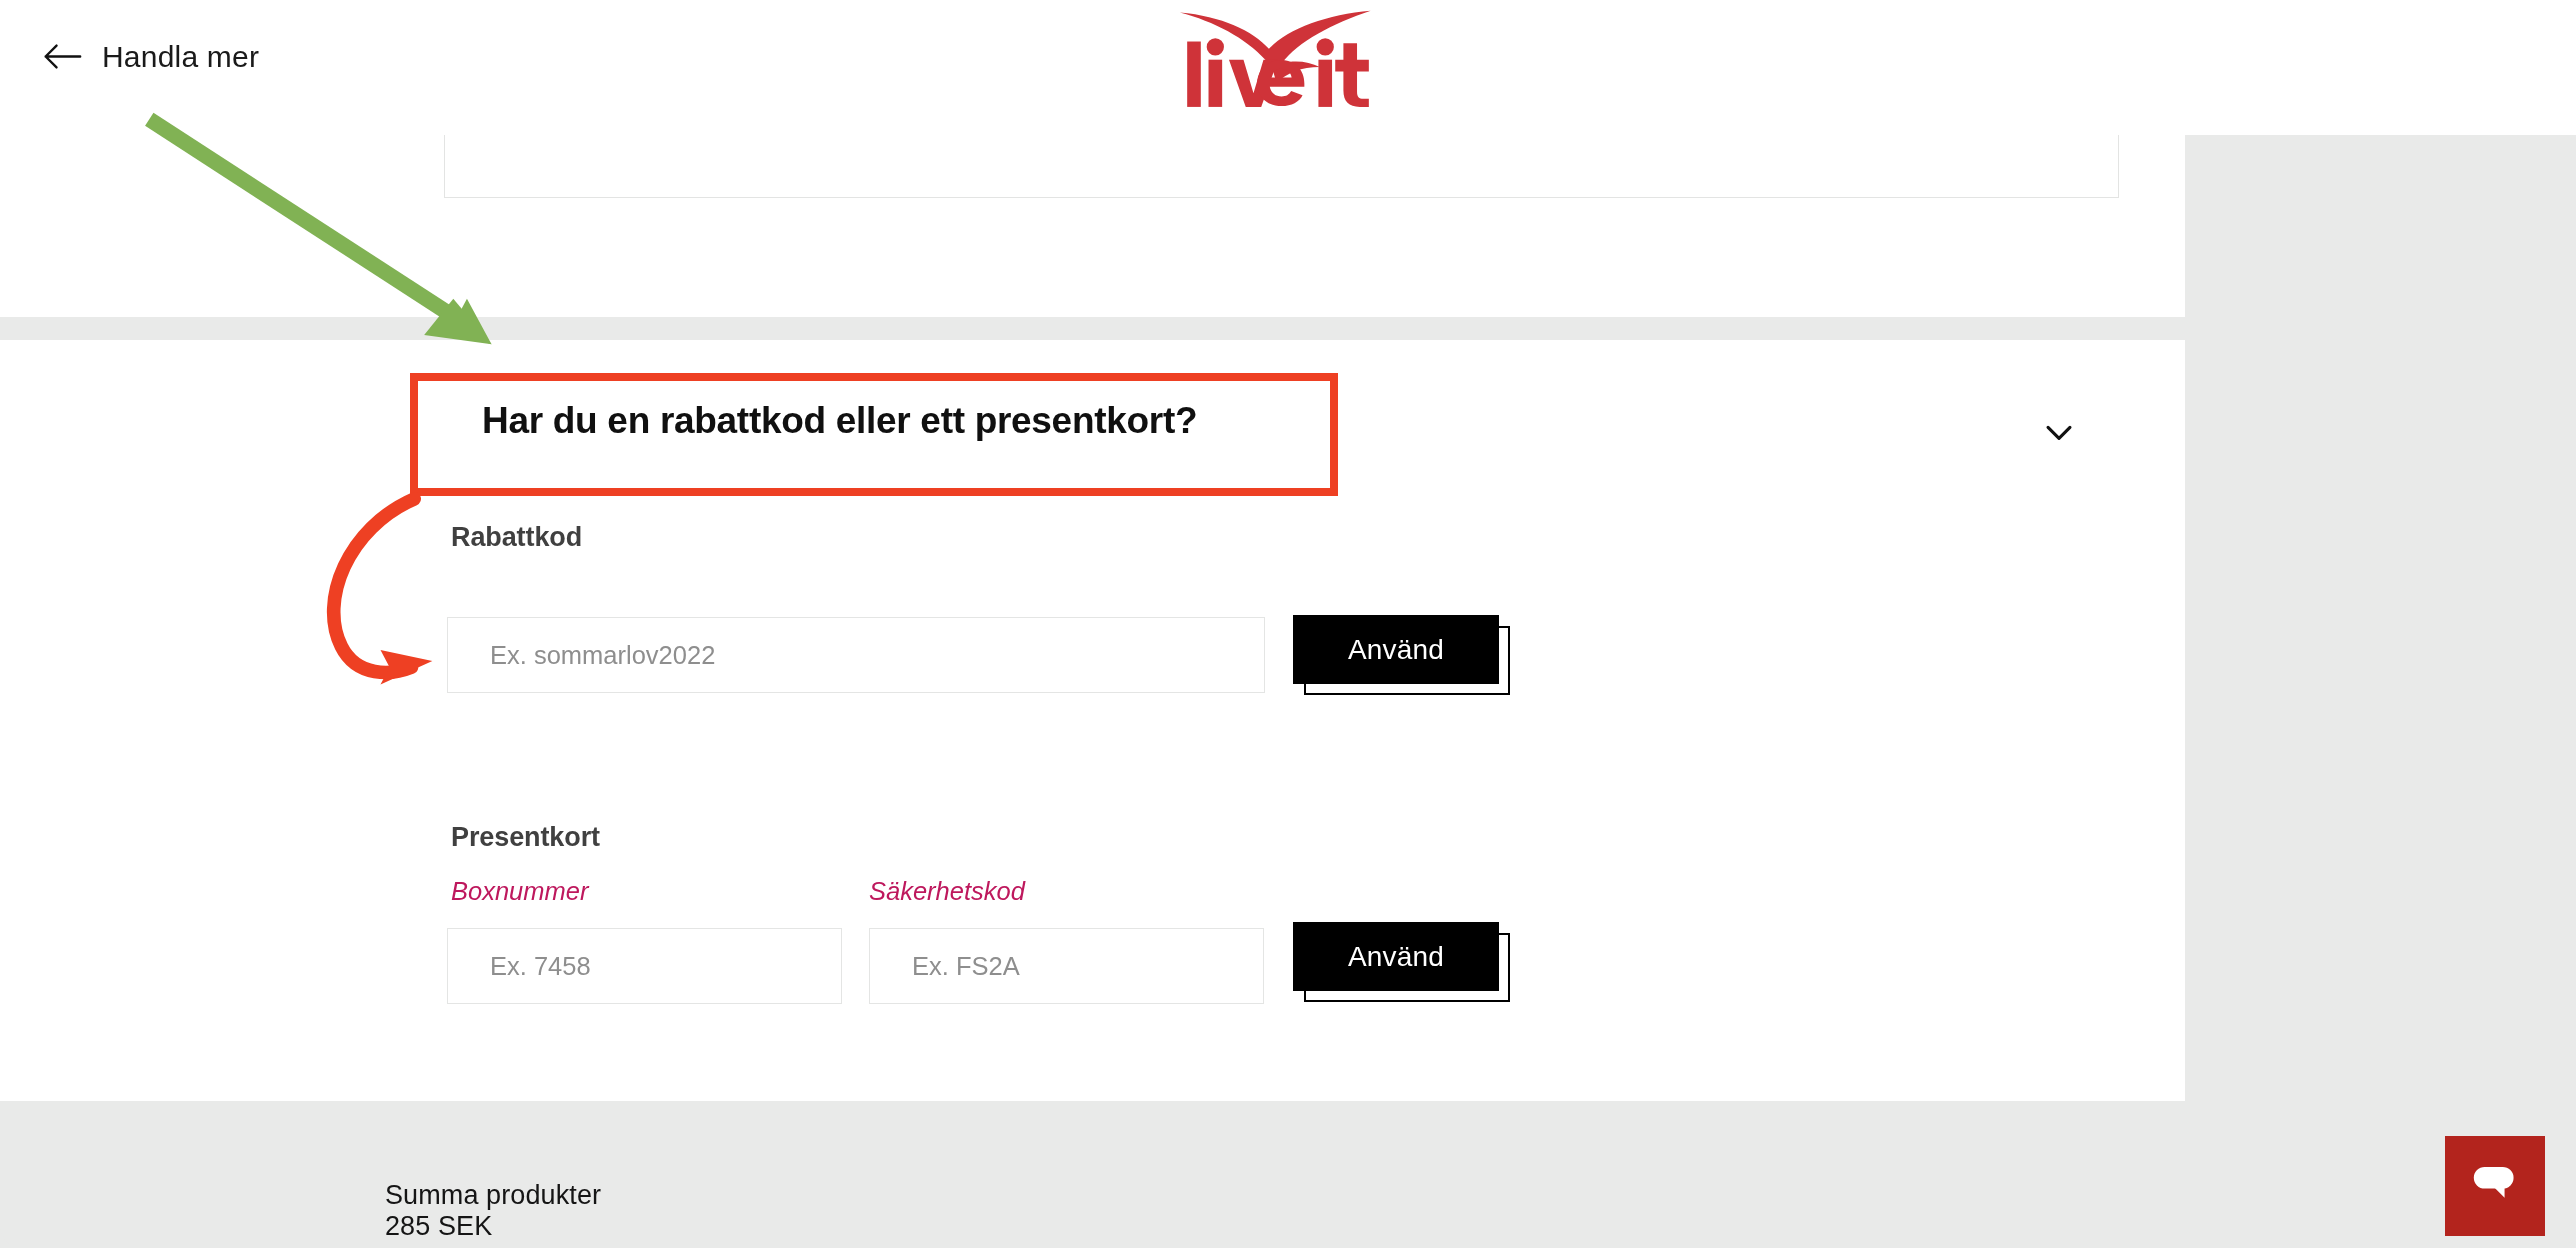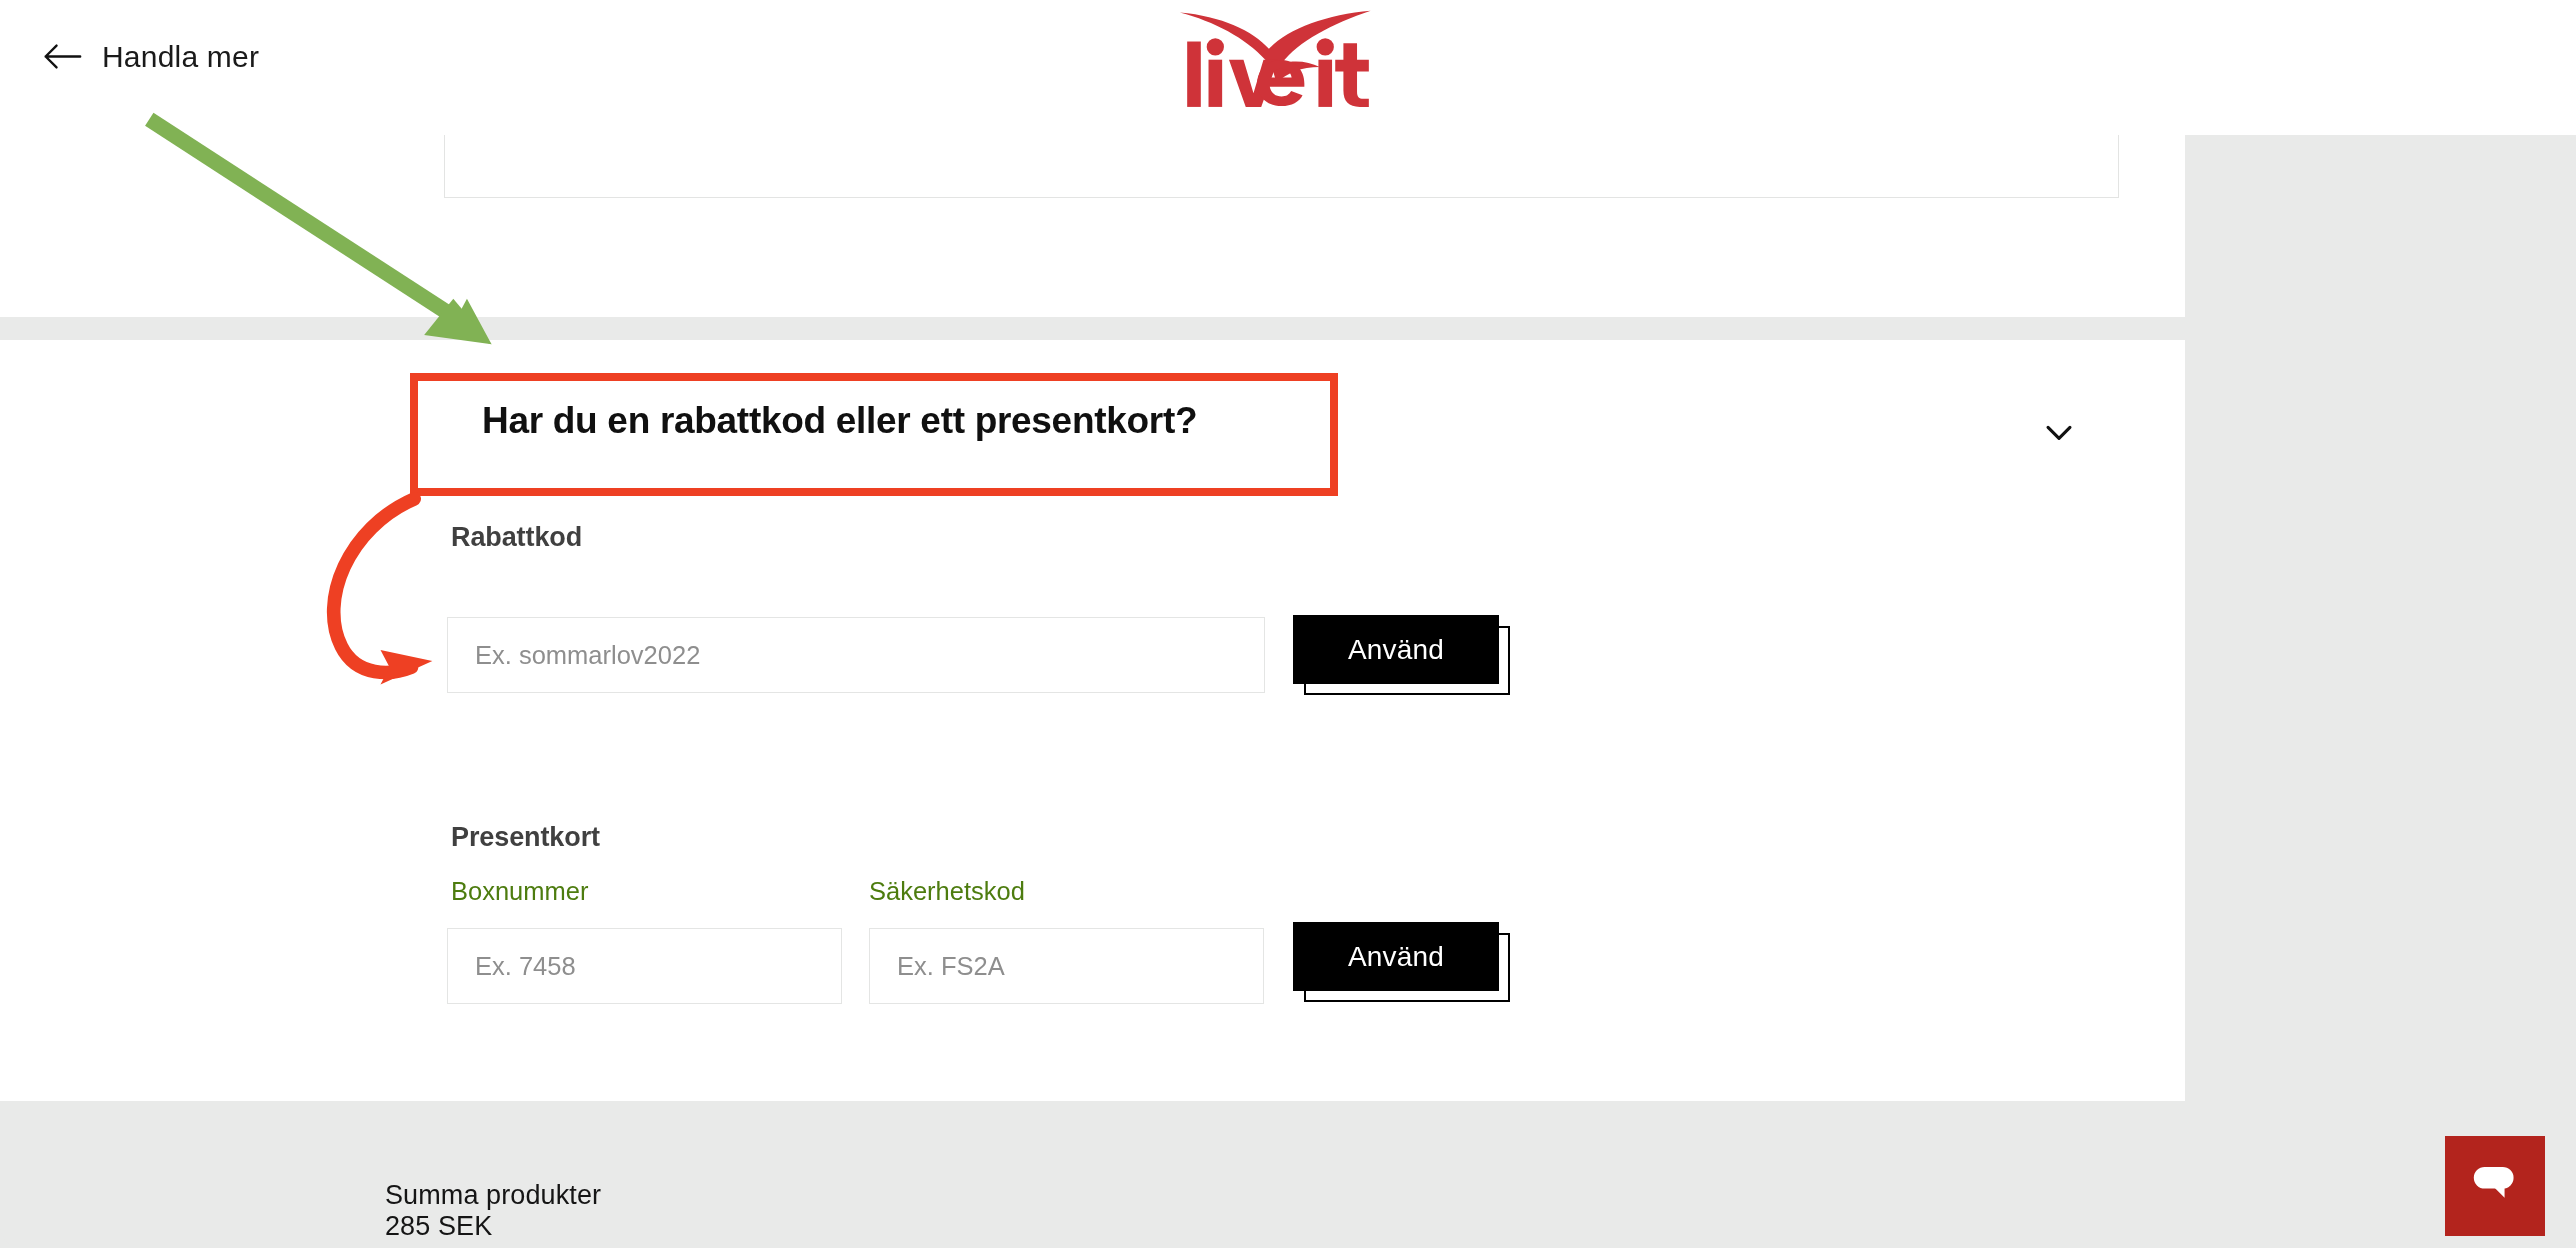--- a/index.html
+++ b/index.html
@@ -199,34 +199,35 @@
     font-size: 27px;
     font-weight: 700;
     color: #404040;
     letter-spacing: -0.1px;
     white-space: nowrap;
   }
   .sub-label {
     position: absolute;
     font-size: 25.5px;
     font-weight: 400;
-    color: #4d7c0f;
+    color: #be185d;
     letter-spacing: 0;
     white-space: nowrap;
+    font-style: italic;
   }
 
   .txt-input {
     position: absolute;
     background: #ffffff;
     border: 0.9px solid #e4e5e4;
     border-radius: 0;
     font-family: "Liberation Sans", sans-serif;
     font-size: 25.5px;
     color: #1a1a1a;
-    padding: 0 27px;
+    padding: 0 42px;
     outline: none;
   }
   .txt-input::placeholder { color: #8e8e8e; opacity: 1; }
 
   
   .apply-btn-wrap {
     position: absolute;
   }
   .apply-btn {
     position: absolute;

